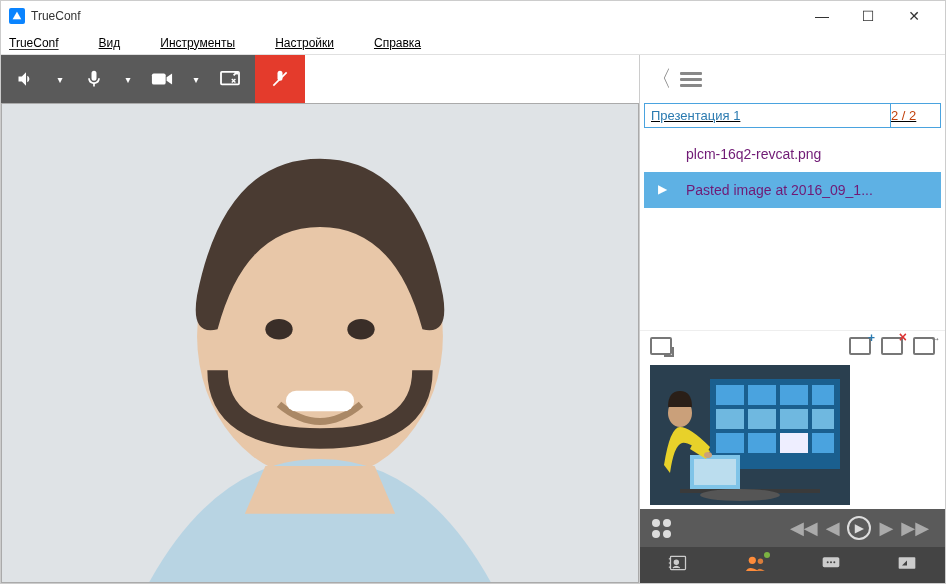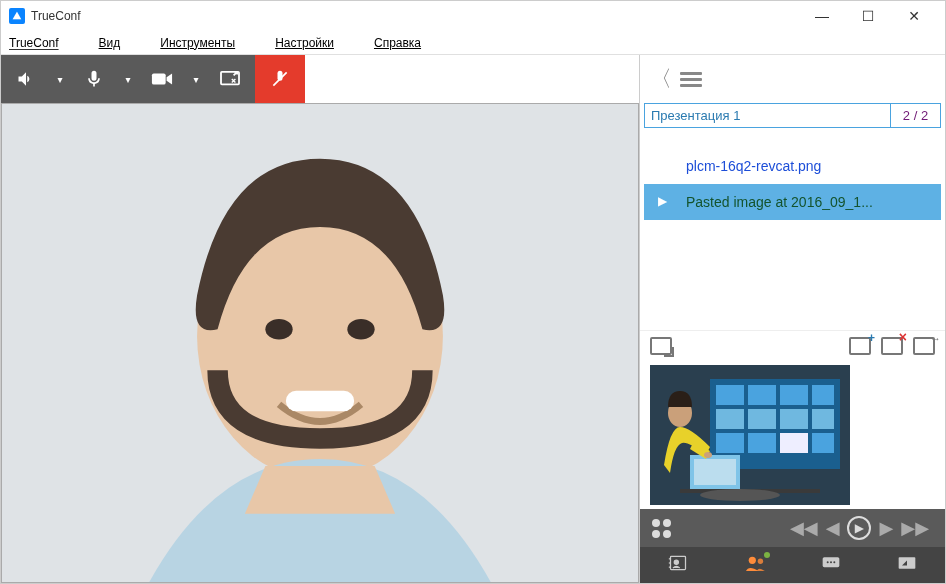--- a/index.html
+++ b/index.html
@@ -20,26 +20,26 @@
   .toolbar-spacer { flex: 1; background: #fff; }
   .video-area { flex: 1; position: relative; background: #e8e8e8; display:flex;align-items:center;justify-content:center; }
   .main-video { width: 100%; height: 100%; }
   .self-video { position: absolute; left: 0; bottom: 0; width: 200px; height: 140px; border: 1px solid #aaa; }
   .right { width: 306px; border-left: 1px solid #ccc; display: flex; flex-direction: column; background: #fff; }
   .panel-header { height: 48px; display: flex; align-items: center; padding: 0 10px; gap: 8px; }
   .back-chev { font-size: 22px; color: #888; cursor: pointer; }
   .panel-title { flex: 1; font-size: 18px; color: #777; font-weight: 400; }
   .hamburger { width: 22px; cursor: pointer; }
   .hamburger div { height: 3px; background: #888; margin: 3px 0; border-radius:1px;}
-  .pres-row { display: flex; border: 1px solid #4aa3df; margin: 0 4px 20px 4px; }
+  .pres-row { display: flex; border: 1px solid #4aa3df; margin: 0 4px 8px 4px; text-decoration: underline; }
   .pres-name { flex: 1; padding: 4px 6px; font-size: 13px; color: #2a7ab0; }
-  .pres-count { width: 50px; border-left: 1px solid #4aa3df; text-align: center; font-size: 13px; color: #701a75; padding:4px 0;}
+  .pres-count { width: 50px; border-left: 1px solid #4aa3df; font-size: 13px; color: #c2410c; padding:4px 0;}
   .file-list { padding: 0 4px; }
-  .file-item { padding: 10px 14px 10px 42px; font-size: 14px; color: #1d4ed8; cursor: pointer; }
-  .file-item.selected { background: #5eb1e4; color: #14532d; position: relative; }
+  .file-item { padding: 10px 14px 10px 42px; font-size: 14px; color: #701a75; cursor: pointer; }
+  .file-item.selected { background: #5eb1e4; color: #701a75; position: relative; }
   .file-item.selected::before { content: "▶"; position: absolute; left: 14px; color: #fff; font-size: 12px; }
   .preview-tools { display: flex; align-items: center; padding: 6px 10px; gap: 10px; border-top: 1px solid #eee; margin-top: auto; }
   .preview-tools .spacer { flex: 1; }
   .tool-icon { width: 22px; height: 18px; border: 2px solid #777; cursor: pointer; position: relative; border-radius:2px;}
   .tool-icon.expand::after{content:"";position:absolute;right:-4px;bottom:-4px;width:8px;height:8px;border-right:2px solid #777;border-bottom:2px solid #777;}
   .tool-icon.plus::after{content:"+";position:absolute;right:-6px;top:-8px;color:#2a7ab0;font-size:12px;font-weight:bold;}
   .tool-icon.x::after{content:"×";position:absolute;right:-6px;top:-10px;color:#d33;font-size:14px;font-weight:bold;}
   .tool-icon.arrow::after{content:"→";position:absolute;right:-8px;top:-8px;color:#777;font-size:11px;}
   .preview-img { margin: 4px 10px 4px 10px; width: 200px; height: 140px; }
   .playback-bar { height: 38px; background: #5a5a5a; display: flex; align-items: center; padding: 0 12px; }

